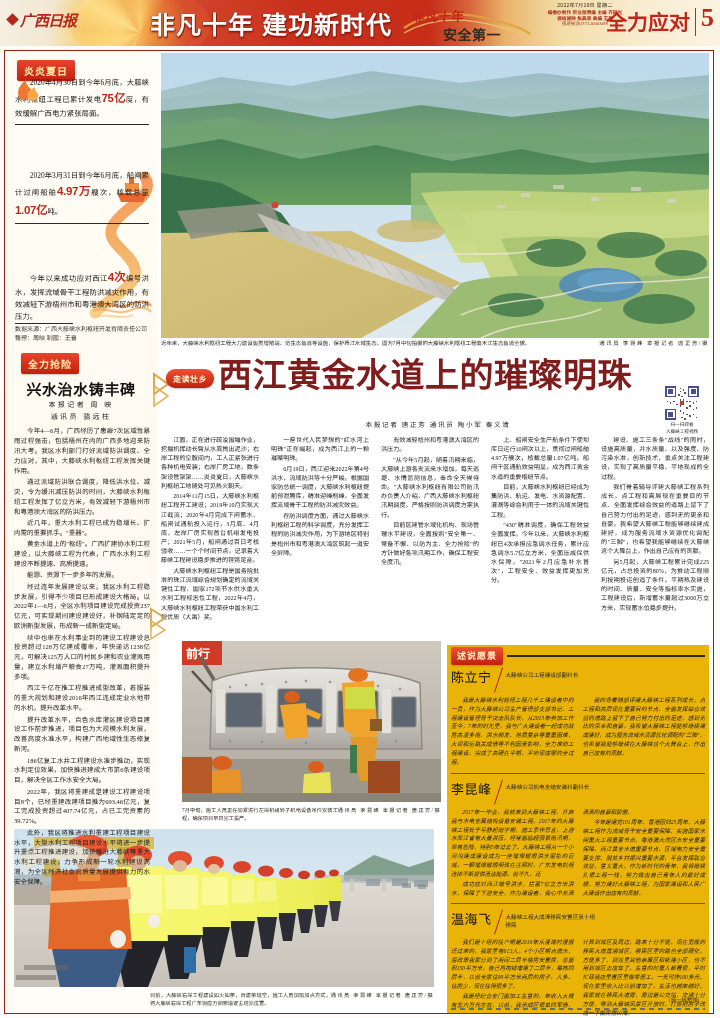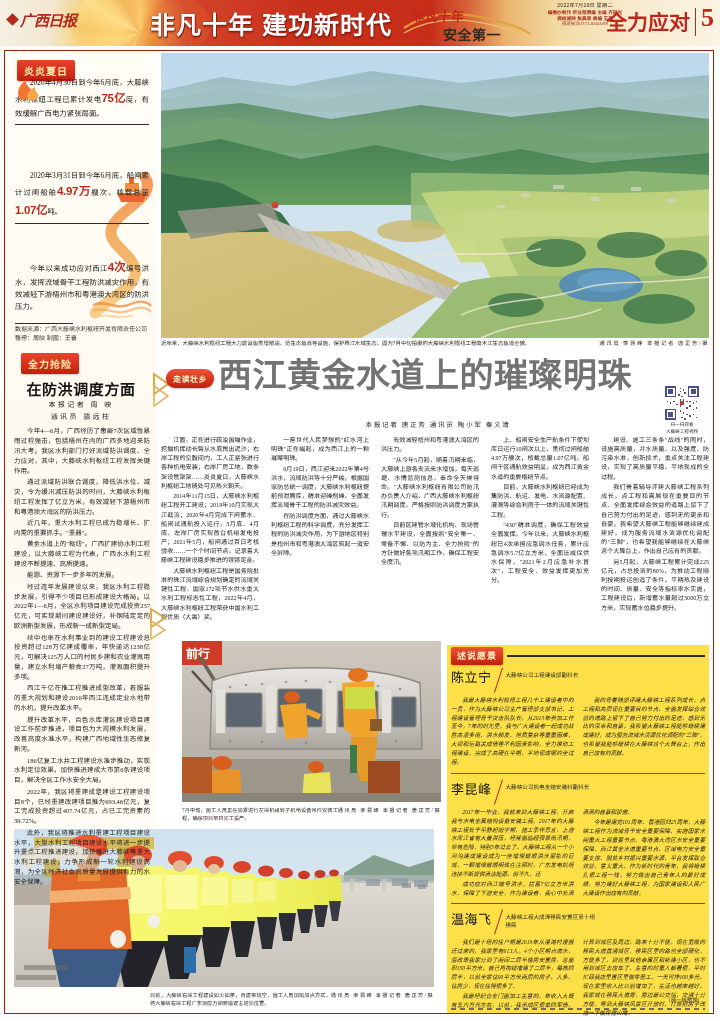--- a/index.html
+++ b/index.html
@@ -122,21 +122,21 @@
     position:absolute;left:166px;top:369px;z-index:6;
     width:48px;height:19px;border-radius:9px;
     background:linear-gradient(180deg,#ef5235,#c1200d);
     color:#fff5cf;font-family:"Liberation Sans",sans-serif;font-weight:700;font-size:8px;
     display:flex;align-items:center;justify-content:center;letter-spacing:.5px;
     box-shadow:0 1px 2px rgba(0,0,0,.25);
   }
   .headline{
     position:absolute;left:218px;top:358px;width:440px;
     font-family:"Liberation Sans",sans-serif;font-weight:700;
-    font-size:34px;line-height:1;color:#737373;letter-spacing:.5px;white-space:nowrap;
+    font-size:34px;line-height:1;color:#7f1d1d;letter-spacing:.5px;white-space:nowrap;
   }
   .subhead{
     position:absolute;left:218px;top:396px;width:440px;text-align:center;
     font-family:"Liberation Serif",serif;font-weight:700;font-size:16px;color:#141414;
     letter-spacing:.4px;white-space:nowrap;
   }
   .byline{
     position:absolute;left:218px;top:419px;width:440px;text-align:center;
     font-family:"Liberation Sans",sans-serif;font-size:6.6px;color:#2a2a2a;letter-spacing:1.6px;
   }
@@ -162,21 +162,21 @@
 
   
   .photo-bot{position:absolute;left:14px;top:829px;width:420px;height:158px;overflow:hidden;background:#9fb7c9;}
   .photo-bot-cap{
     position:absolute;left:150px;top:991px;width:284px;
     font-family:"Liberation Serif",serif;font-size:5.2px;line-height:1.55;color:#2c2824;text-align:justify;
   }
   .photo-bot-cap .cred{float:right;letter-spacing:1.4px;}
 
   
-  .vision{position:absolute;left:447px;top:645px;width:262px;height:368px;background:#fde047;}
+  .vision{position:absolute;left:447px;top:645px;width:262px;height:368px;background:#eab308;}
   .vision-hdr{position:absolute;left:4px;top:2px;display:flex;align-items:center;gap:4px;width:254px;}
   .vision-badge{
     background:linear-gradient(180deg,#ef5235,#c1200d);color:#ffeec2;
     font-family:"Liberation Sans",sans-serif;font-weight:700;font-size:9px;
     padding:2px 6px 2.5px;border-radius:2px;letter-spacing:1px;white-space:nowrap;
     box-shadow:0 1px 2px rgba(0,0,0,.2);
   }
   .vision-rule{flex:1;height:1.6px;background:#2c2c2c;}
   .v-entry{position:absolute;left:4px;width:254px;}
   .v-name{
@@ -275,21 +275,21 @@
     </div>
 
     <div class="stat-block" style="top:83px;margin-top:36px;">
       <div class="stat-text">
         <span>2020年3月31日到今年6月底，船闸累计过闸船舶</span><b>4.97万</b><span>艘次，核载总量</span><b>1.07亿</b><span>吨。</span>
       </div>
       <div class="stat-rule"></div>
     </div>
 
 
-    <div class="stat-block" style="top:207px;">
+    <div class="stat-block" style="top:217px;">
       <div class="stat-text">
         <span>今年以来成功应对西江</span><b>4次</b><span>编号洪水，发挥流域骨干工程防洪减灾作用，有效减轻下游梧州市和粤港澳大湾区的防洪压力。</span>
       </div>
     </div>
 
     <svg style="position:absolute;left:86px;top:248px;width:62px;height:22px;z-index:2;" viewBox="0 0 62 22">
       <path d="M2 6 C 14 0, 26 12, 40 5 C 50 0, 58 4, 60 7" stroke="#ef8a3a" stroke-width="2.4" fill="none" opacity=".75"></path>
       <path d="M2 12 C 14 6, 26 18, 40 11 C 50 6, 58 10, 60 13" stroke="#f3a85a" stroke-width="2.2" fill="none" opacity=".7"></path>
       <path d="M6 18 C 18 13, 28 22, 42 16" stroke="#f6c379" stroke-width="1.8" fill="none" opacity=".65"></path>
     </svg>
@@ -298,21 +298,21 @@
 
     <div class="source-note" style="top:274px;">
       <div>数据来源：广西大藤峡水利枢纽开发有限责任公司</div>
       <div>整理：周映    制图：王晋</div>
     </div>
 
     <div class="badge-wrap" style="left:16px;top:302px;">
       <div class="badge">全力抢险</div>
     </div>
 
-    <div class="rail-art-title" style="top:327px;">在防洪调度方面</div>
+    <div class="rail-art-title" style="top:327px;">兴水治水铸丰碑</div>
     <div class="rail-art-by" style="top:348px;">本报记者  周  映</div>
     <div class="rail-art-by" style="top:360px;">通讯员  骆远柱</div>
 
     <div class="rail-art-body" id="railBody" style="top:375px;">
         <p>今年4—6月，广西经历了患癖7次区域性暴雨过程强击，包括梧州在内的广西多地迎来防汛大考。我区水利部门打好流域防洪调度、全力应对，其中，大藤峡水利枢纽工程发挥关键作用。</p>
         <p>通过流域防洪联合调度，降低洪水位、减灾，令为缓汛减压防洪的时间，大藤峡水利枢纽工程发挥了亿立方米，有效减轻下游梧州市和粤港澳大湾区的防洪压力。</p>
         <p>近几年，重大水利工程已成为稳增长、扩内需的重要抓手。"重器"。</p>
         <p>黄金水道上的"枢纽"。广西扩建协水利工程建设，以大藤峡工程为代表，广西水水利工程建设不断提速、高质提速。</p>
         <p>能源、资源下一步多年的发展。</p>
         <p>经过连年发展建设以来，我区水利工程稳步发展，引得不少项目已形成建设大格局。以2022年1—6月，全区水利项目建设完成投资237亿元，可实现期间建设建设好，补钢陆定定的欧洲新型发展，形成新一成新型定局。</p>

